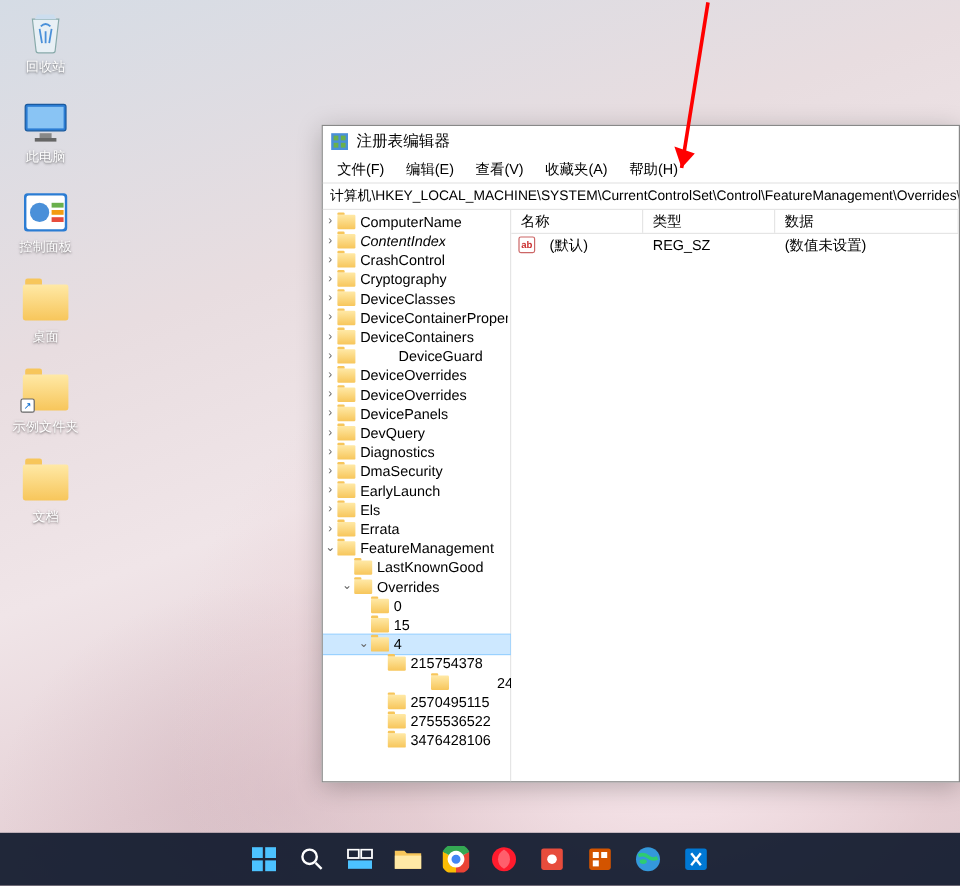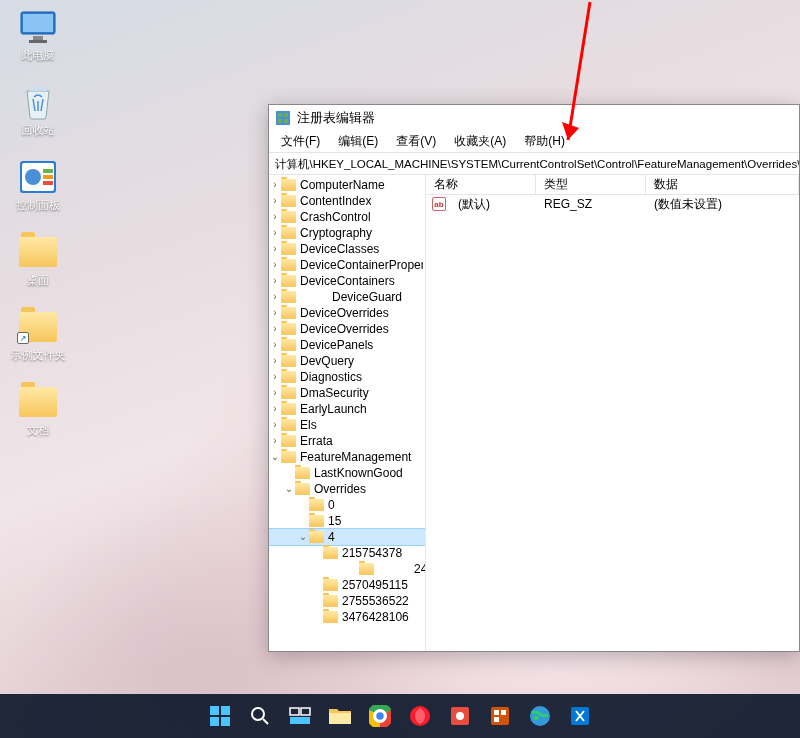--- a/index.html
+++ b/index.html
@@ -65,38 +65,38 @@
 svg { display:block; }
 </style>
 </head>
 <body>
 
 <div class="desktop"></div>
 
 <div class="desktop-icons">
   <div class="dicon">
     <div class="ico">
+      <svg width="34" height="38" viewBox="0 0 34 38">
+          <path d="M6 8 L28 8 L25 34 Q25 36 23 36 L11 36 Q9 36 9 34 Z" fill="#e8f0f5" stroke="#8aa"></path>
+          <path d="M10 4 L24 4 L26 8 L8 8 Z" fill="#cde"></path>
+          <path d="M13 14 Q17 10 21 14 M17 18 L17 28 M12 16 L14 28 M22 16 L20 28" stroke="#4a90d9" stroke-width="1.5" fill="none"></path>
+        </svg>
+    </div>
+    <div class="lbl">回收站</div>
+  </div>
+  <div class="dicon">
+    <div class="ico">
       <svg width="38" height="34" viewBox="0 0 38 34">
           <rect x="2" y="2" width="34" height="22" rx="2" fill="#2b7cd3" stroke="#1a5a9e"></rect>
           <rect x="4" y="4" width="30" height="18" fill="#89c4f4"></rect>
           <rect x="14" y="26" width="10" height="4" fill="#888"></rect>
           <rect x="10" y="30" width="18" height="3" fill="#666"></rect>
         </svg>
     </div>
     <div class="lbl">此电脑</div>
-  </div>
-  <div class="dicon">
-    <div class="ico">
-      <svg width="34" height="38" viewBox="0 0 34 38">
-          <path d="M6 8 L28 8 L25 34 Q25 36 23 36 L11 36 Q9 36 9 34 Z" fill="#e8f0f5" stroke="#8aa"></path>
-          <path d="M10 4 L24 4 L26 8 L8 8 Z" fill="#cde"></path>
-          <path d="M13 14 Q17 10 21 14 M17 18 L17 28 M12 16 L14 28 M22 16 L20 28" stroke="#4a90d9" stroke-width="1.5" fill="none"></path>
-        </svg>
-    </div>
-    <div class="lbl">回收站</div>
   </div>
   <div class="dicon">
     <div class="ico">
       <svg width="38" height="34" viewBox="0 0 38 34">
           <rect x="1" y="1" width="36" height="32" rx="3" fill="#2b7cd3"></rect>
           <rect x="3" y="3" width="32" height="28" rx="2" fill="#fff"></rect>
           <circle cx="14" cy="17" r="8" fill="#4a90d9"></circle>
           <rect x="24" y="9" width="10" height="4" fill="#6ab04c"></rect>
           <rect x="24" y="15" width="10" height="4" fill="#f39c12"></rect>
           <rect x="24" y="21" width="10" height="4" fill="#e74c3c"></rect>
@@ -155,21 +155,21 @@
   <div class="panes">
     <div class="tree" id="tree-panel">
         <div class="node" style="padding-left: 0px;">
           <span class="tw">›</span>
           <span class="fld"></span>
           <span class="truncated" style="max-width: 123px;">ComputerName</span>
         </div>
         <div class="node" style="padding-left: 0px;">
           <span class="tw">›</span>
           <span class="fld"></span>
-          <span class="truncated" style="max-width: 123px;">ContentIndex</span>
+          <span class="truncated" style="max-width: 123px; font-style: italic;">ContentIndex</span>
         </div>
         <div class="node" style="padding-left: 0px;">
           <span class="tw">›</span>
           <span class="fld"></span>
           <span class="truncated" style="max-width: 123px;">CrashControl</span>
         </div>
         <div class="node" style="padding-left: 0px;">
           <span class="tw">›</span>
           <span class="fld"></span>
           <span class="truncated" style="max-width: 123px;">Cryptography</span>

